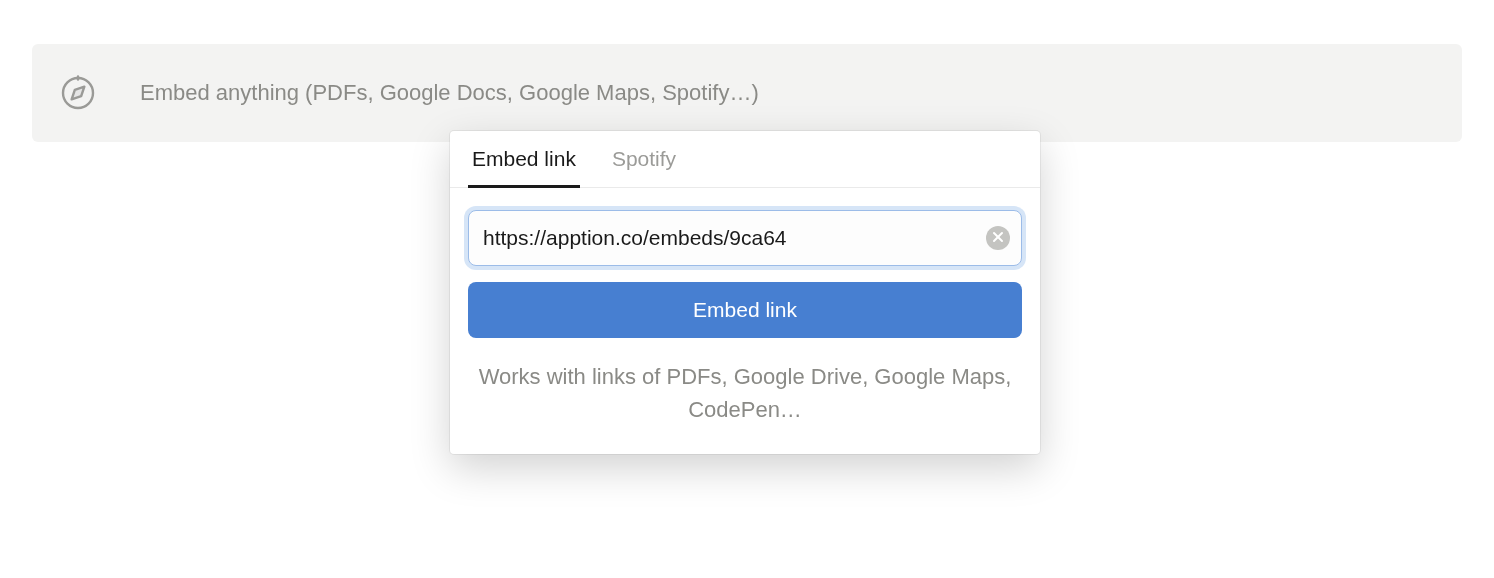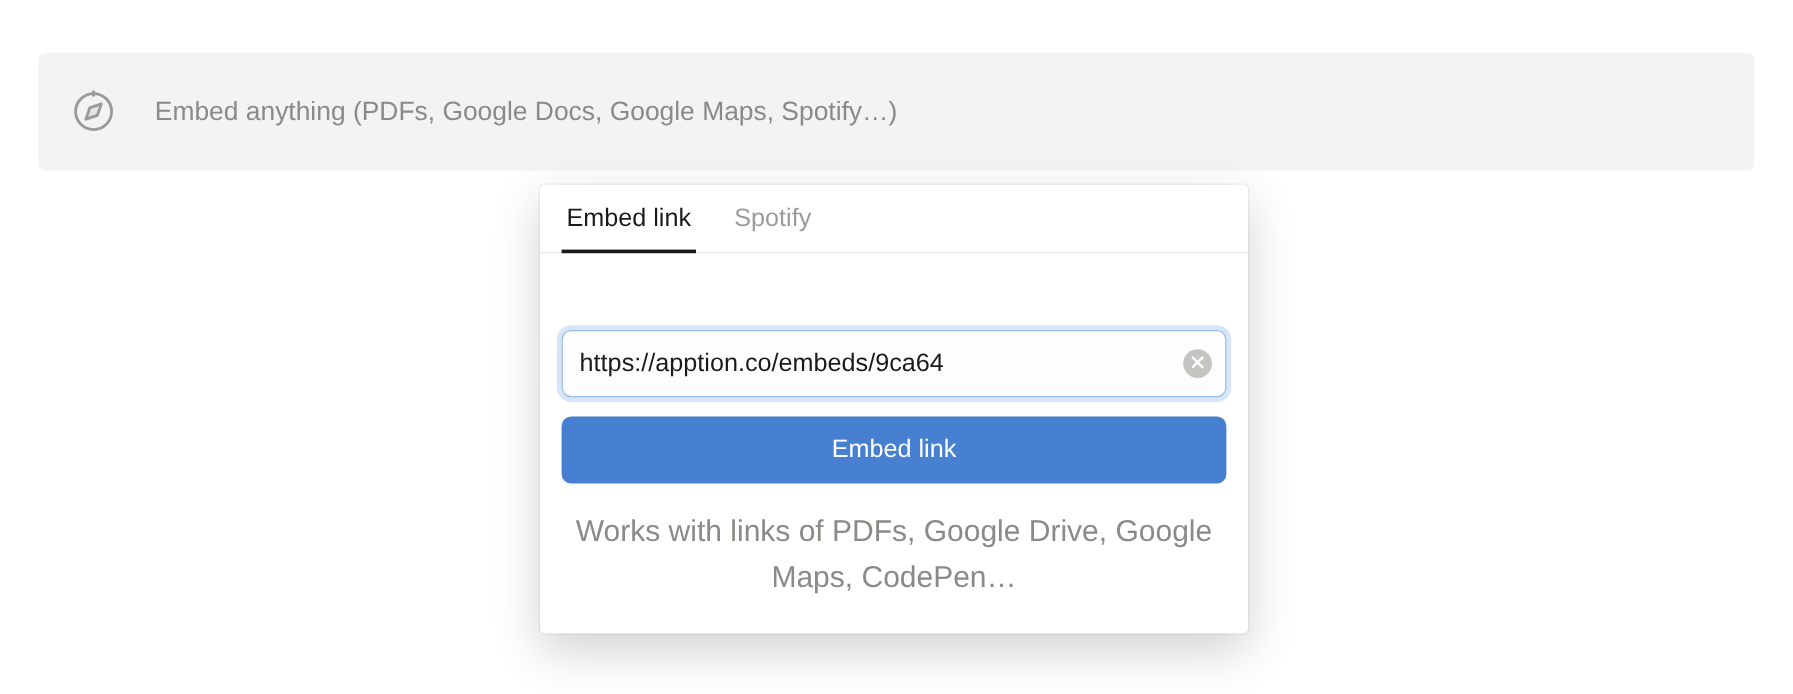--- a/index.html
+++ b/index.html
@@ -18,41 +18,41 @@
       position: absolute;
       top: 44px;
       left: 32px;
       right: 32px;
       height: 98px;
       background: #f3f3f2;
       border-radius: 6px;
       display: flex;
       align-items: center;
       padding: 0 28px;
-      gap: 33px;
+      gap: 44px;
     }
     .compass-icon {
       width: 36px;
       height: 36px;
       flex-shrink: 0;
       color: #9a9a97;
     }
     .compass-icon svg {
       width: 100%;
       height: 100%;
       display: block;
     }
     .placeholder-text {
       color: #8a8a86;
       font-size: 22px;
       font-weight: 400;
     }
     .popover {
       position: absolute;
-      top: 154px;
+      top: 131px;
       left: 450px;
       width: 590px;
       background: #ffffff;
       border-radius: 4px;
       box-shadow: 0 0 0 1px rgba(0,0,0,0.06), 0 14px 40px rgba(0,0,0,0.18);
       overflow: hidden;
     }
     .tabs {
       display: flex;
       padding: 0 18px;
@@ -71,21 +71,20 @@
       color: #1a1a1a;
       font-weight: 500;
       border-bottom-color: #1a1a1a;
     }
     .popover-body {
       padding: 22px 18px 28px 18px;
     }
     .url-input-wrap {
       position: relative;
       margin-bottom: 16px;
-      margin-top: 42px;
     }
     .url-input {
       width: 100%;
       height: 56px;
       border: 1px solid #d0d0cd;
       border-radius: 8px;
       font-size: 21px;
       padding: 0 50px 0 14px;
       color: #1a1a1a;
       background: #fdfdfd;
@@ -122,21 +121,21 @@
       border: none;
       border-radius: 8px;
       font-size: 21px;
       font-weight: 500;
       cursor: pointer;
     }
     .hint-text {
       margin-top: 22px;
       text-align: center;
       color: #8a8a86;
-      font-size: 25px;
+      font-size: 22px;
       line-height: 1.5;
       padding: 0 8px;
     }
   </style>
 </head>
 <body>
 
 <div class="embed-placeholder">
   <span class="compass-icon">
     <svg viewBox="0 0 24 24" fill="none" stroke="currentColor" stroke-width="1.6" stroke-linecap="round" stroke-linejoin="round">

